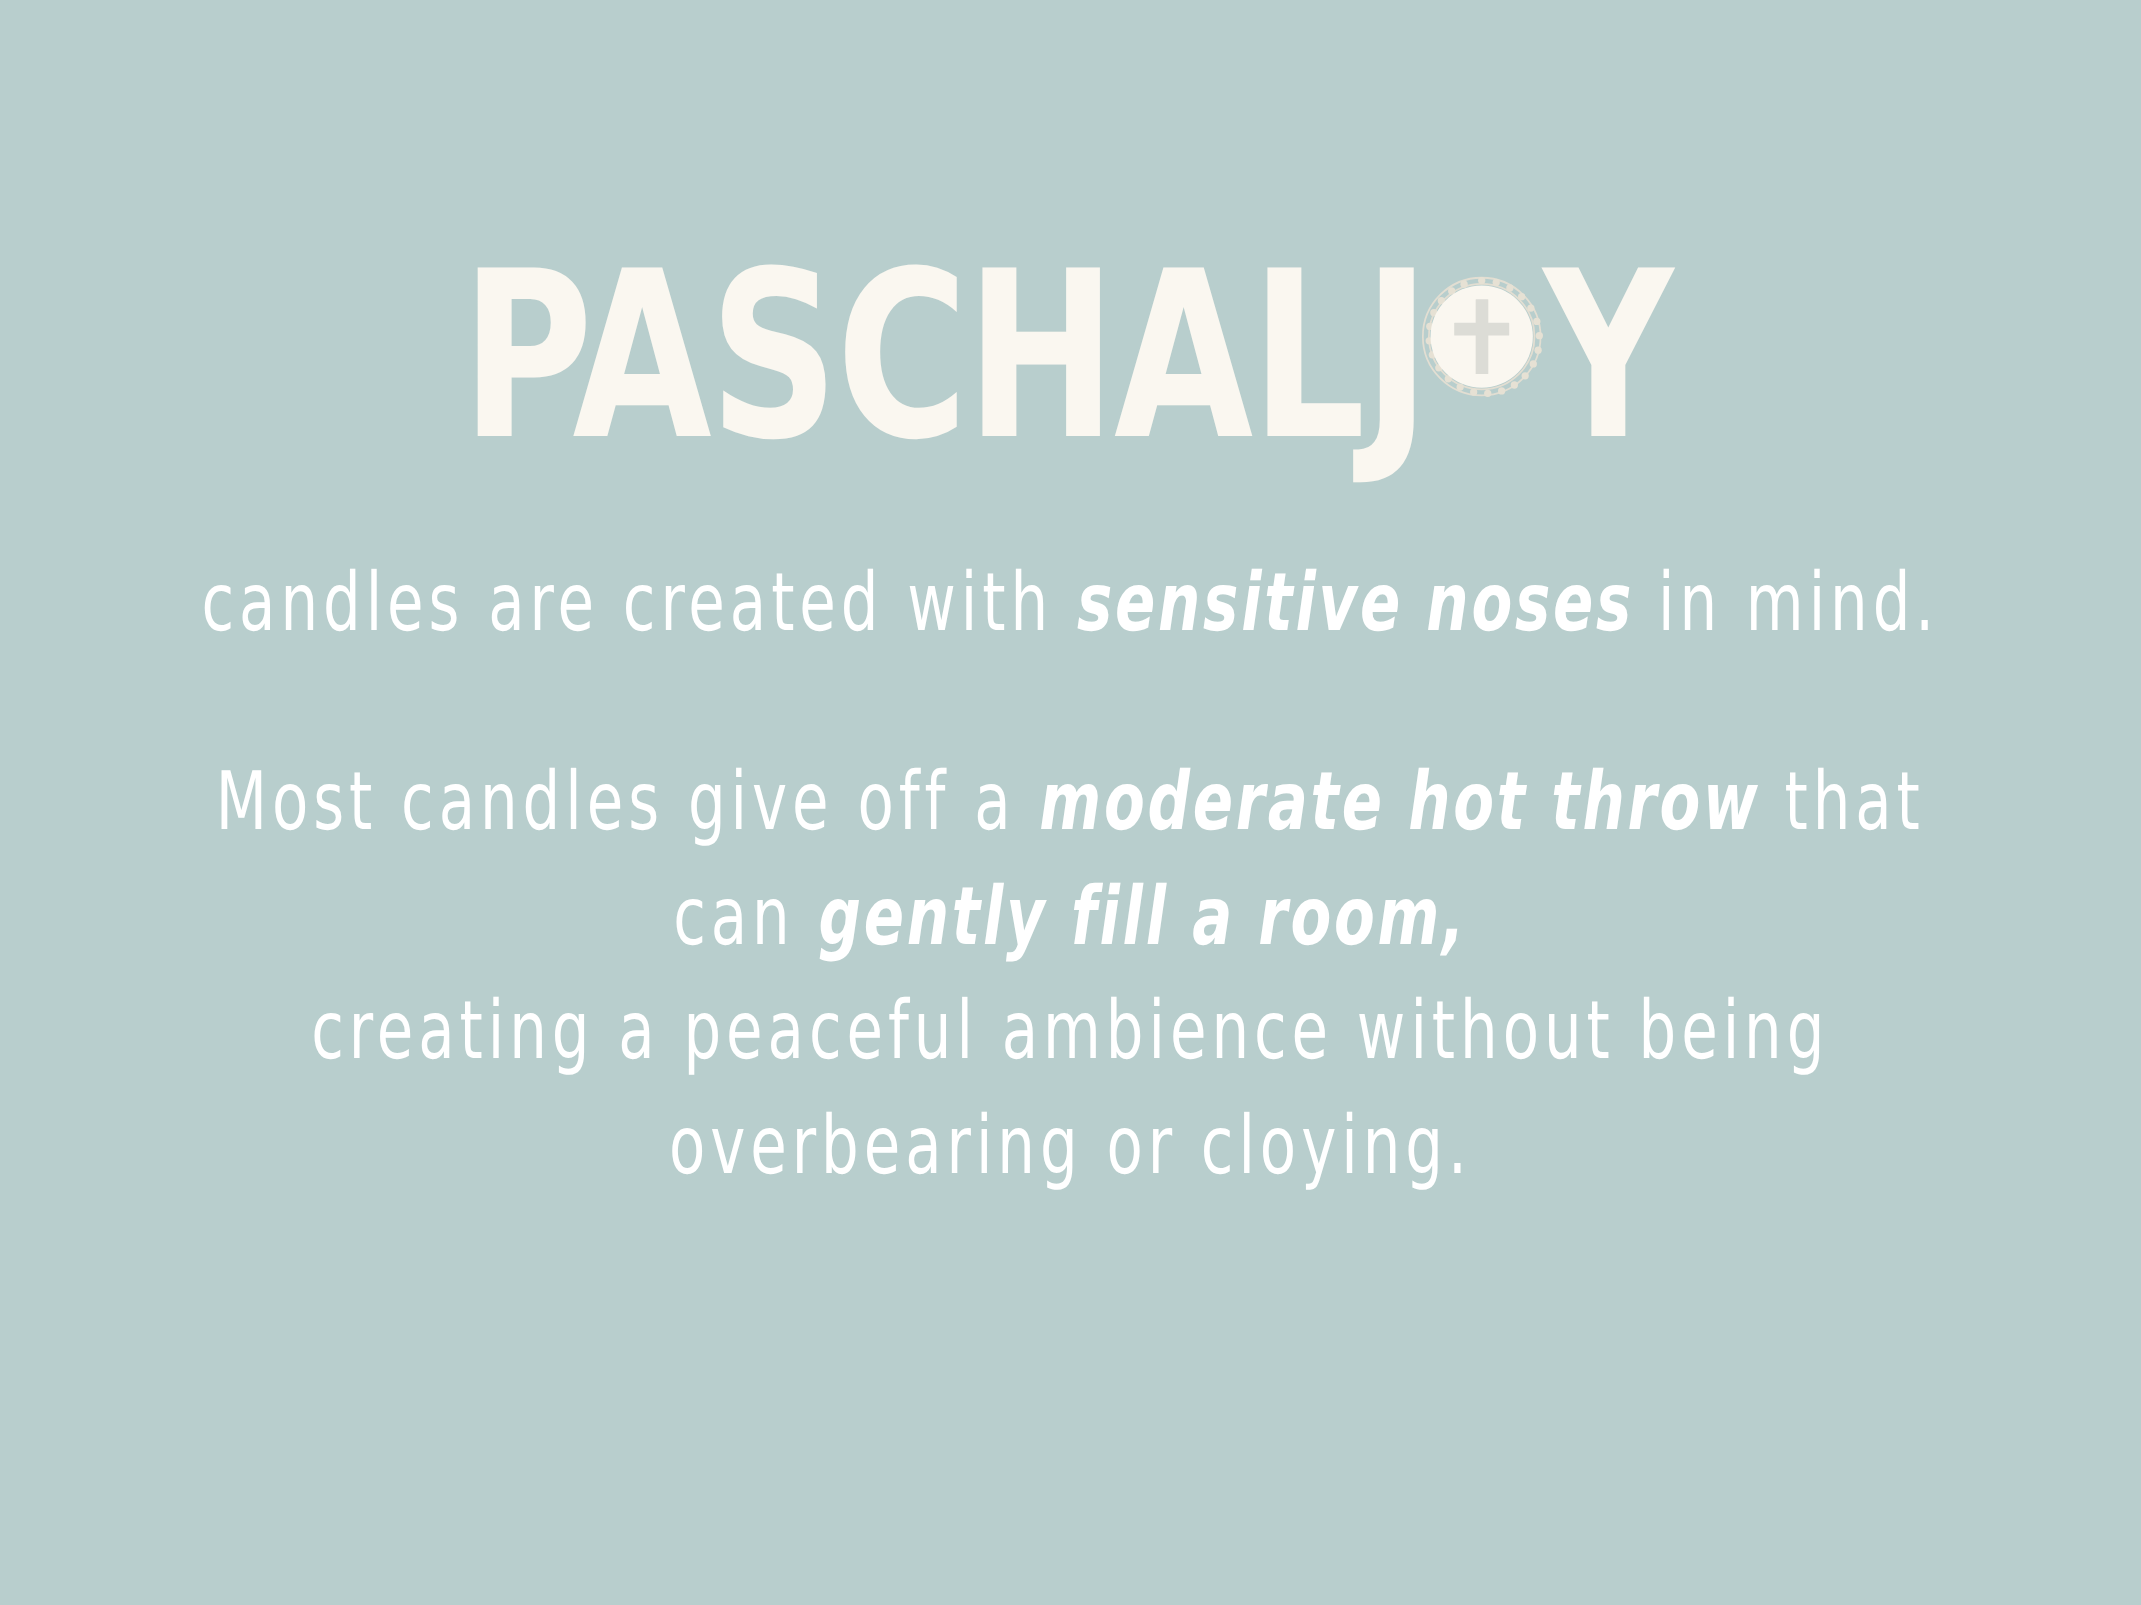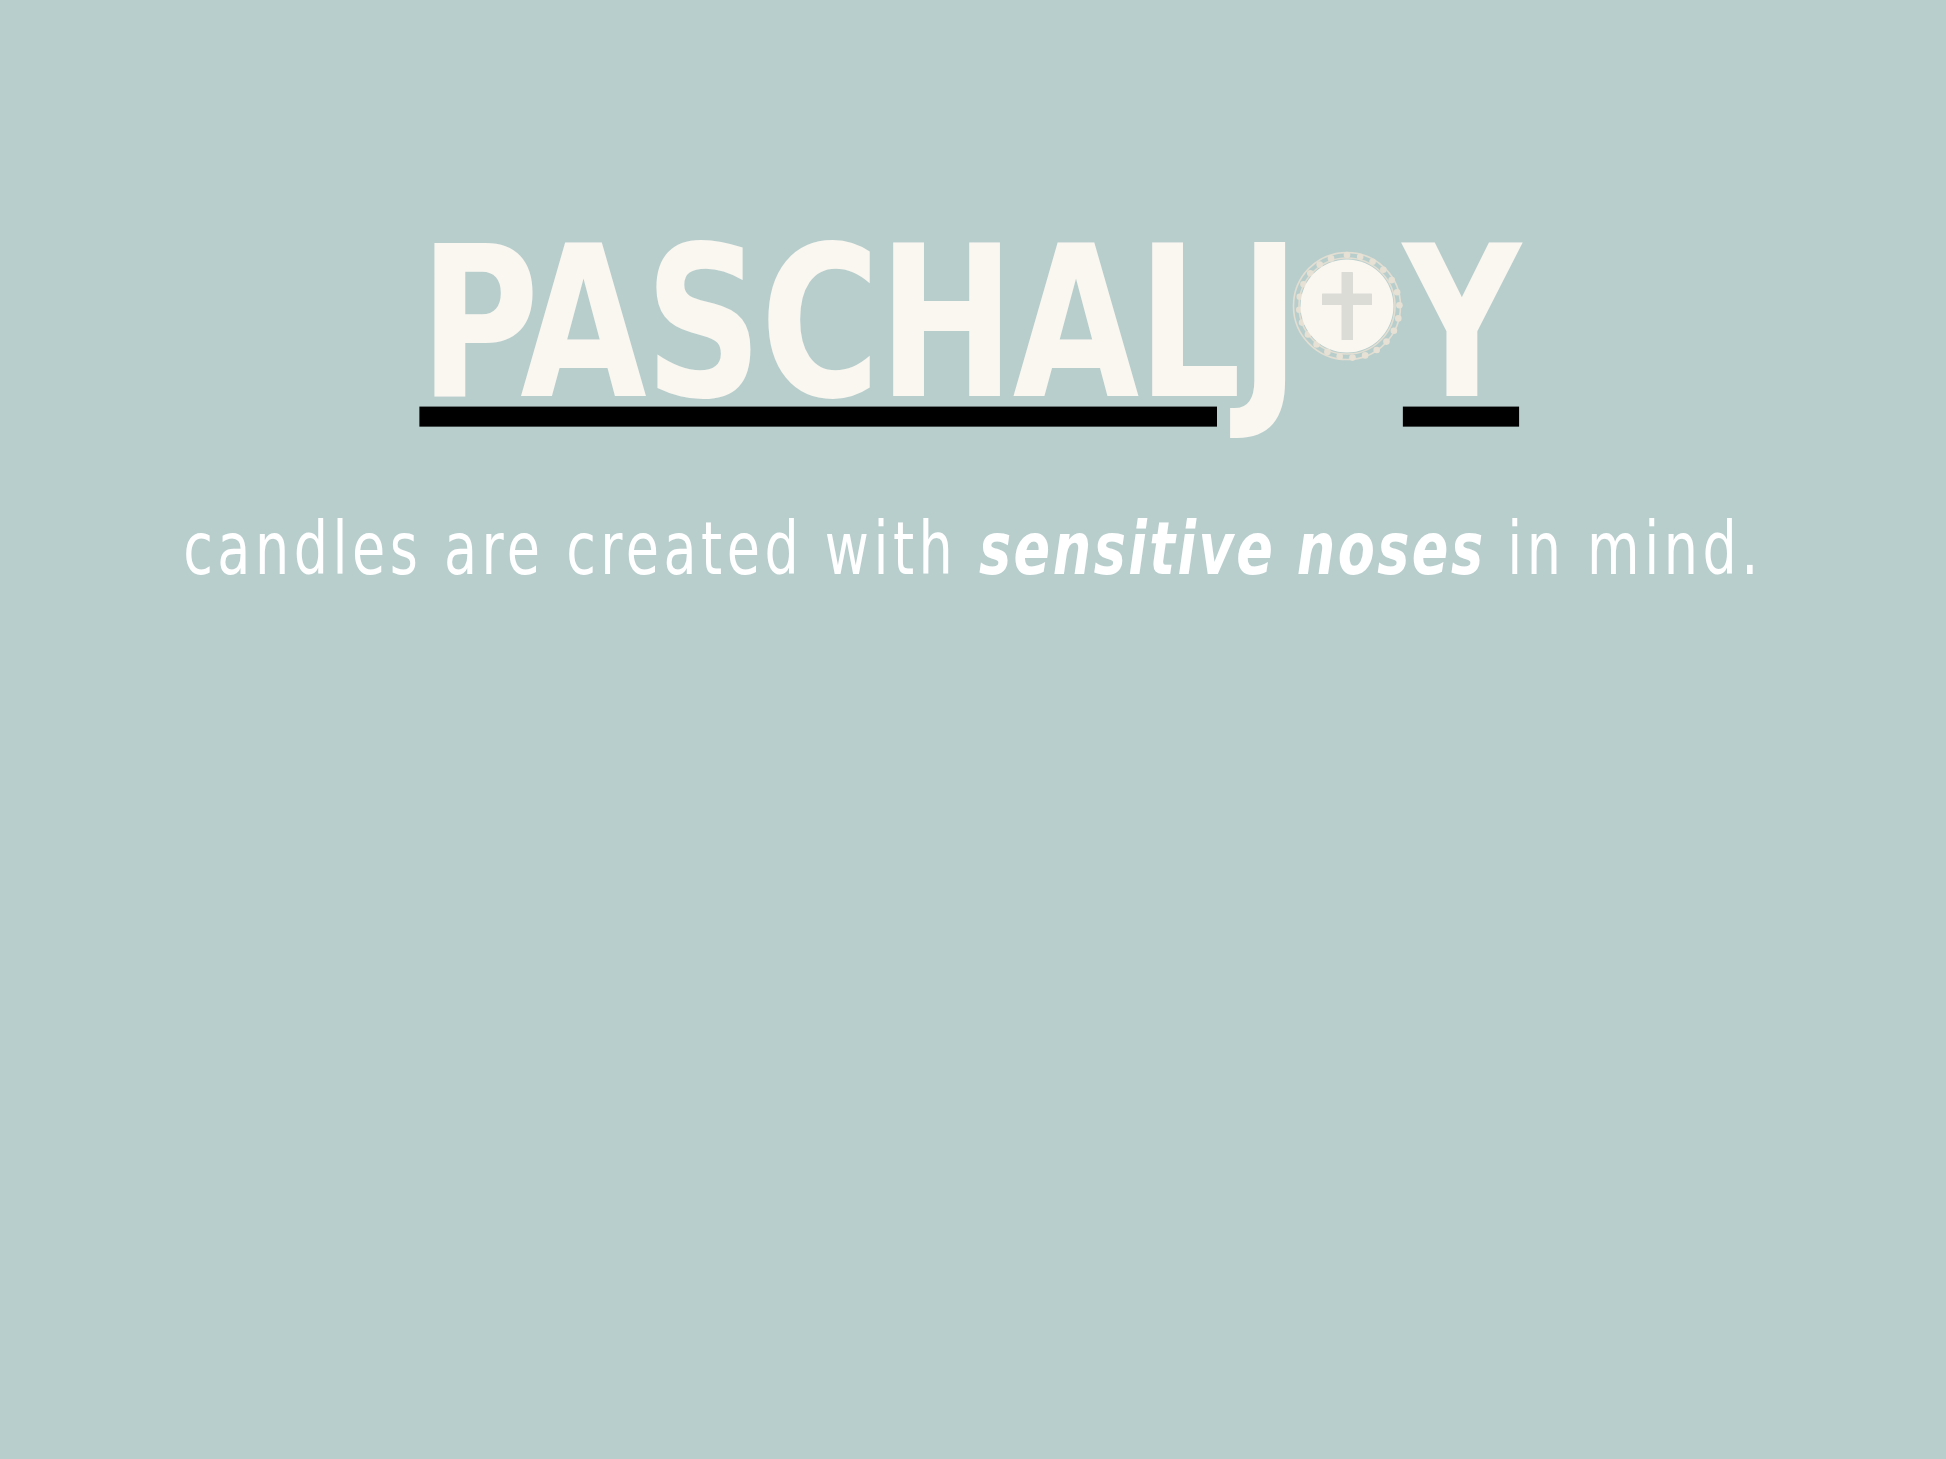--- a/index.html
+++ b/index.html
@@ -34,21 +34,20 @@
     justify-content: center;
   }
 
   .wordmark {
     position: relative;
     display: flex;
     align-items: baseline;
     justify-content: center;
     white-space: nowrap;
     line-height: 1;
-    text-decoration: underline;
   }
 
   .wordmark-text {
     font-family: "Liberation Sans Narrow", "DejaVu Sans Condensed", "Liberation Sans", sans-serif;
     font-weight: 700;
     font-size: 178px;
     letter-spacing: -2px;
     color: #faf7f0;
     transform: scaleX(1.02) scaleY(1.18);
     transform-origin: center bottom;
@@ -172,15 +171,25 @@
       </span>
 
       <span class="wordmark-text wordmark-part-b">Y</span>
     </div>
   </div>
 
   <div class="copy">
 
     <p class="tagline"><span>candles are created with </span><span class="em-bold">sensitive noses</span><span> in mind.</span></p>
 
+    <div class="paragraph">
+
+      <p class="para-line"><span>Most candles give off a </span><span class="em-bold">moderate hot throw</span><span> that</span></p>
+
+      <p class="para-line"><span>can </span><span class="em-bold">gently fill a room,</span><span></span></p>
+
+      <p class="para-line">creating a peaceful ambience without being</p>
+
+      <p class="para-line">overbearing or cloying.</p>
+    </div>
   </div>
 
 </div>
 
 </body></html>

